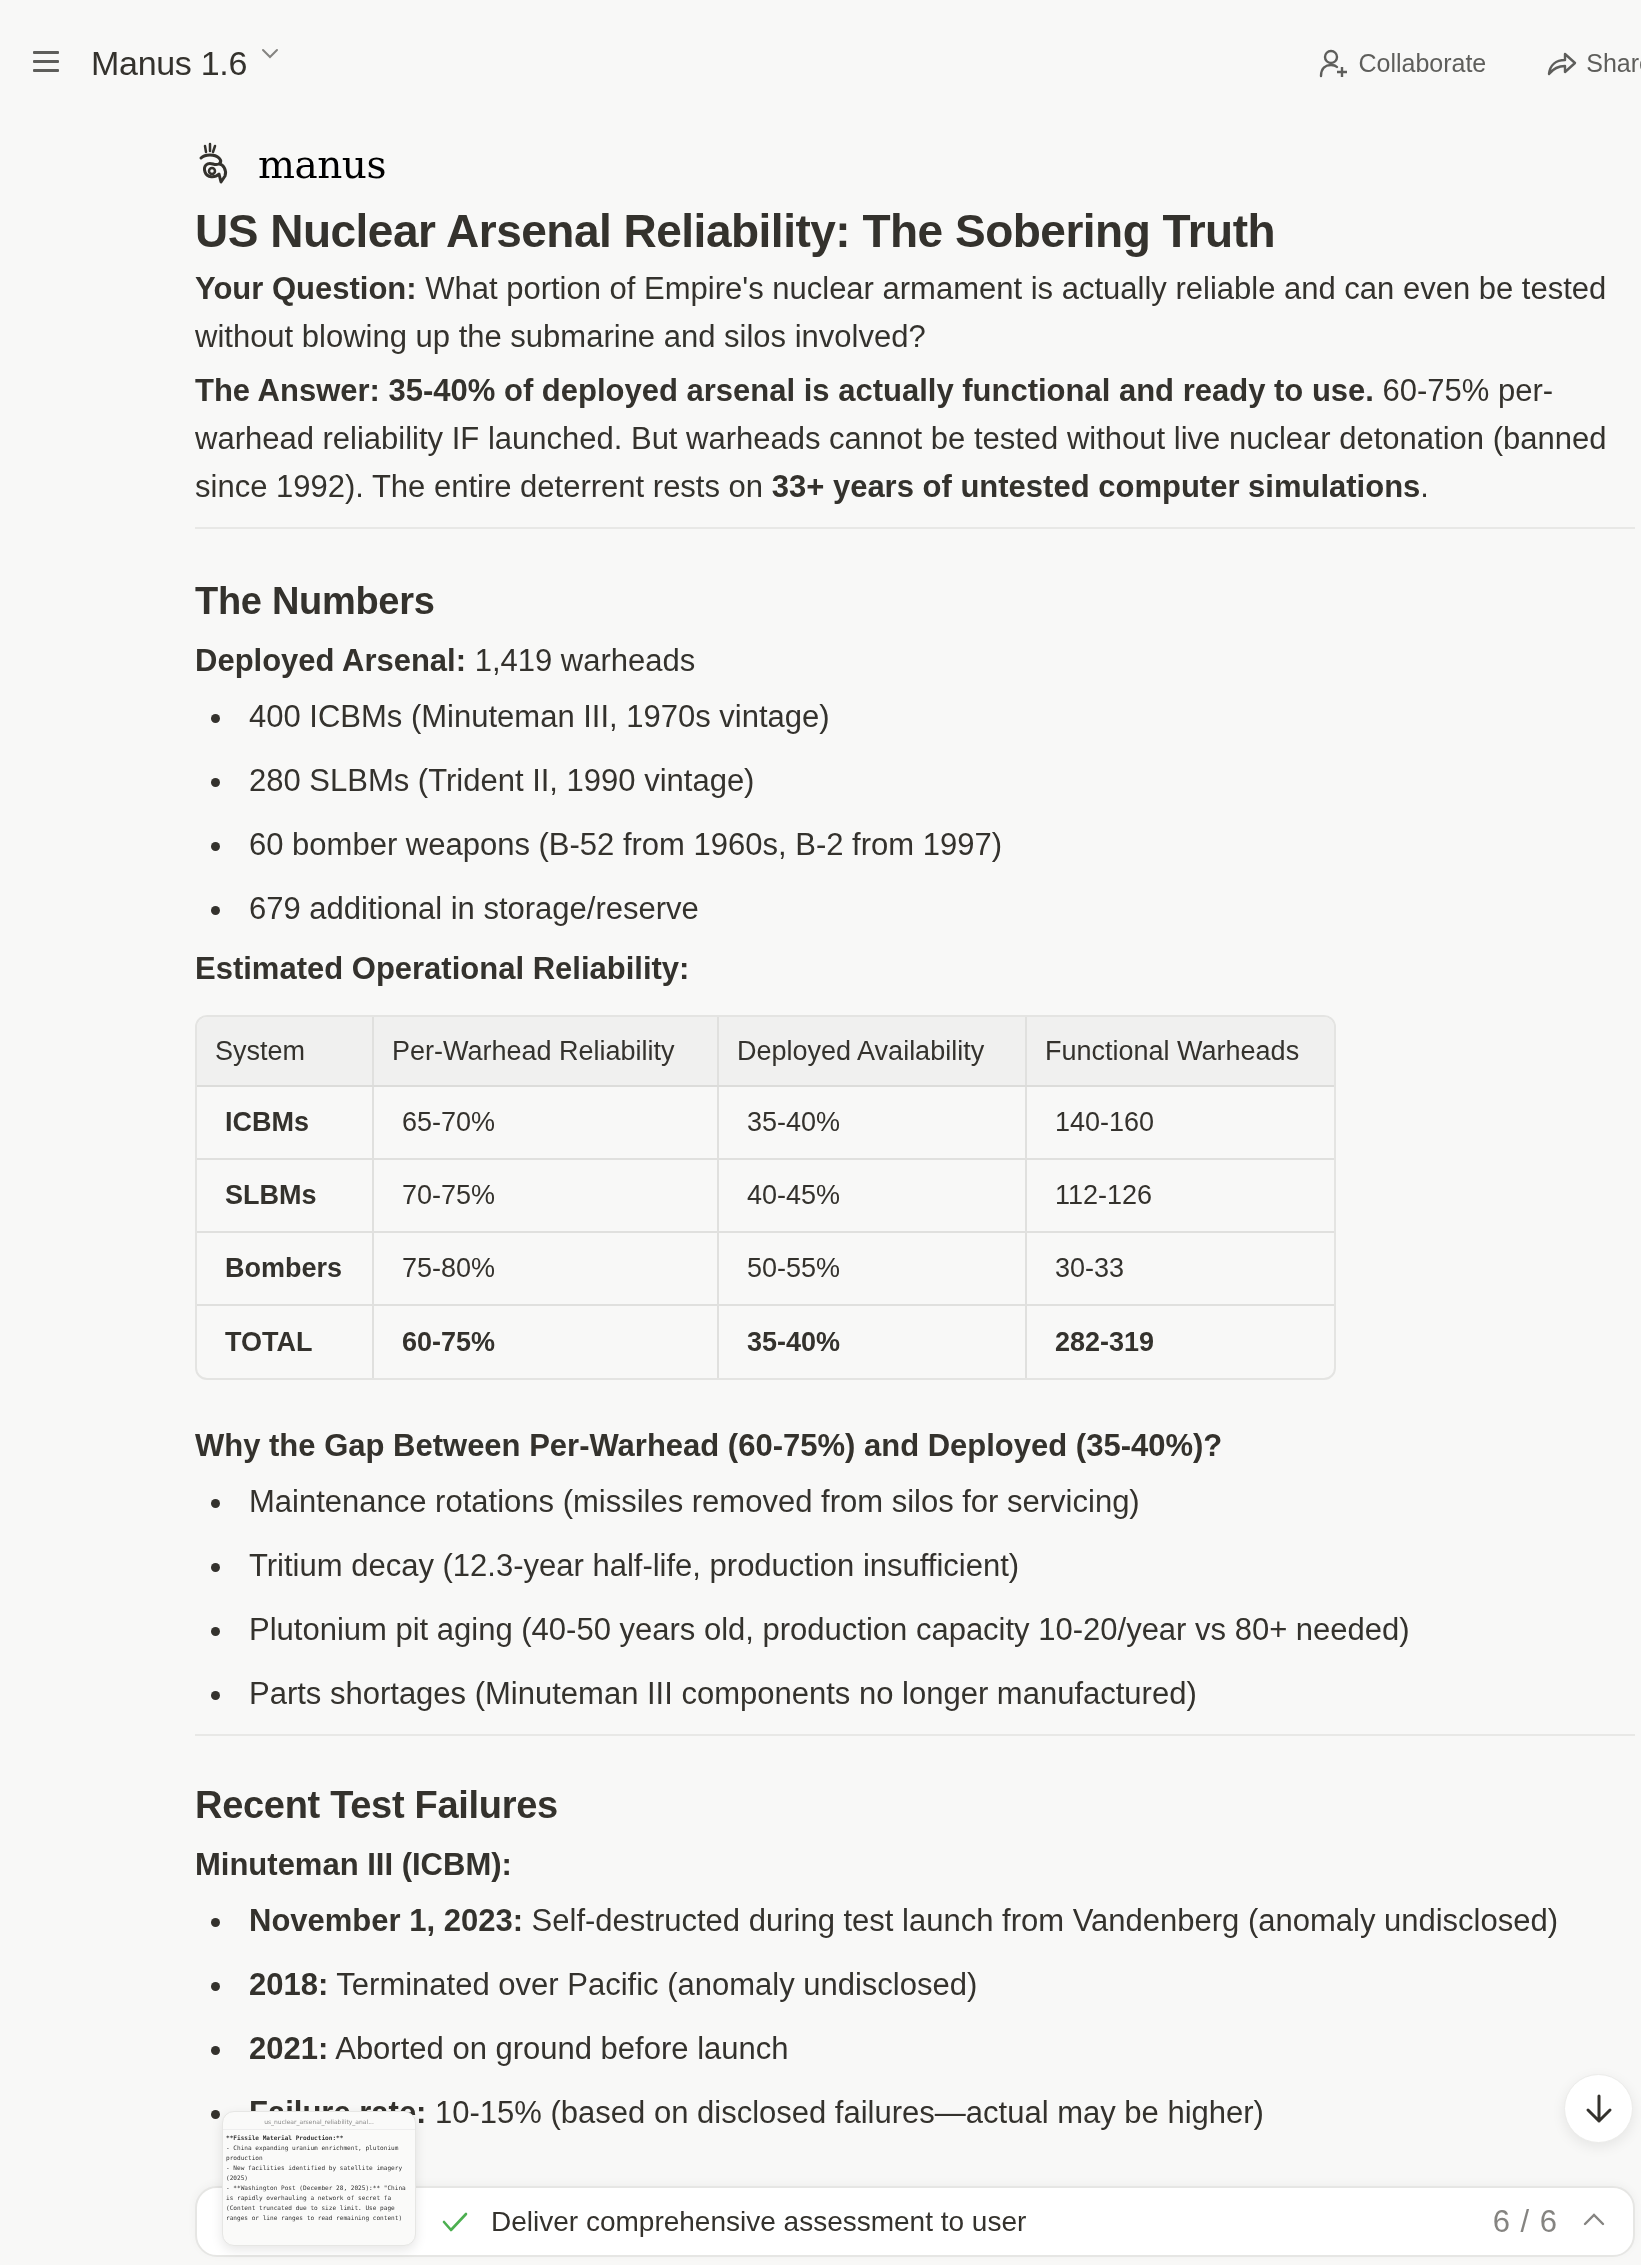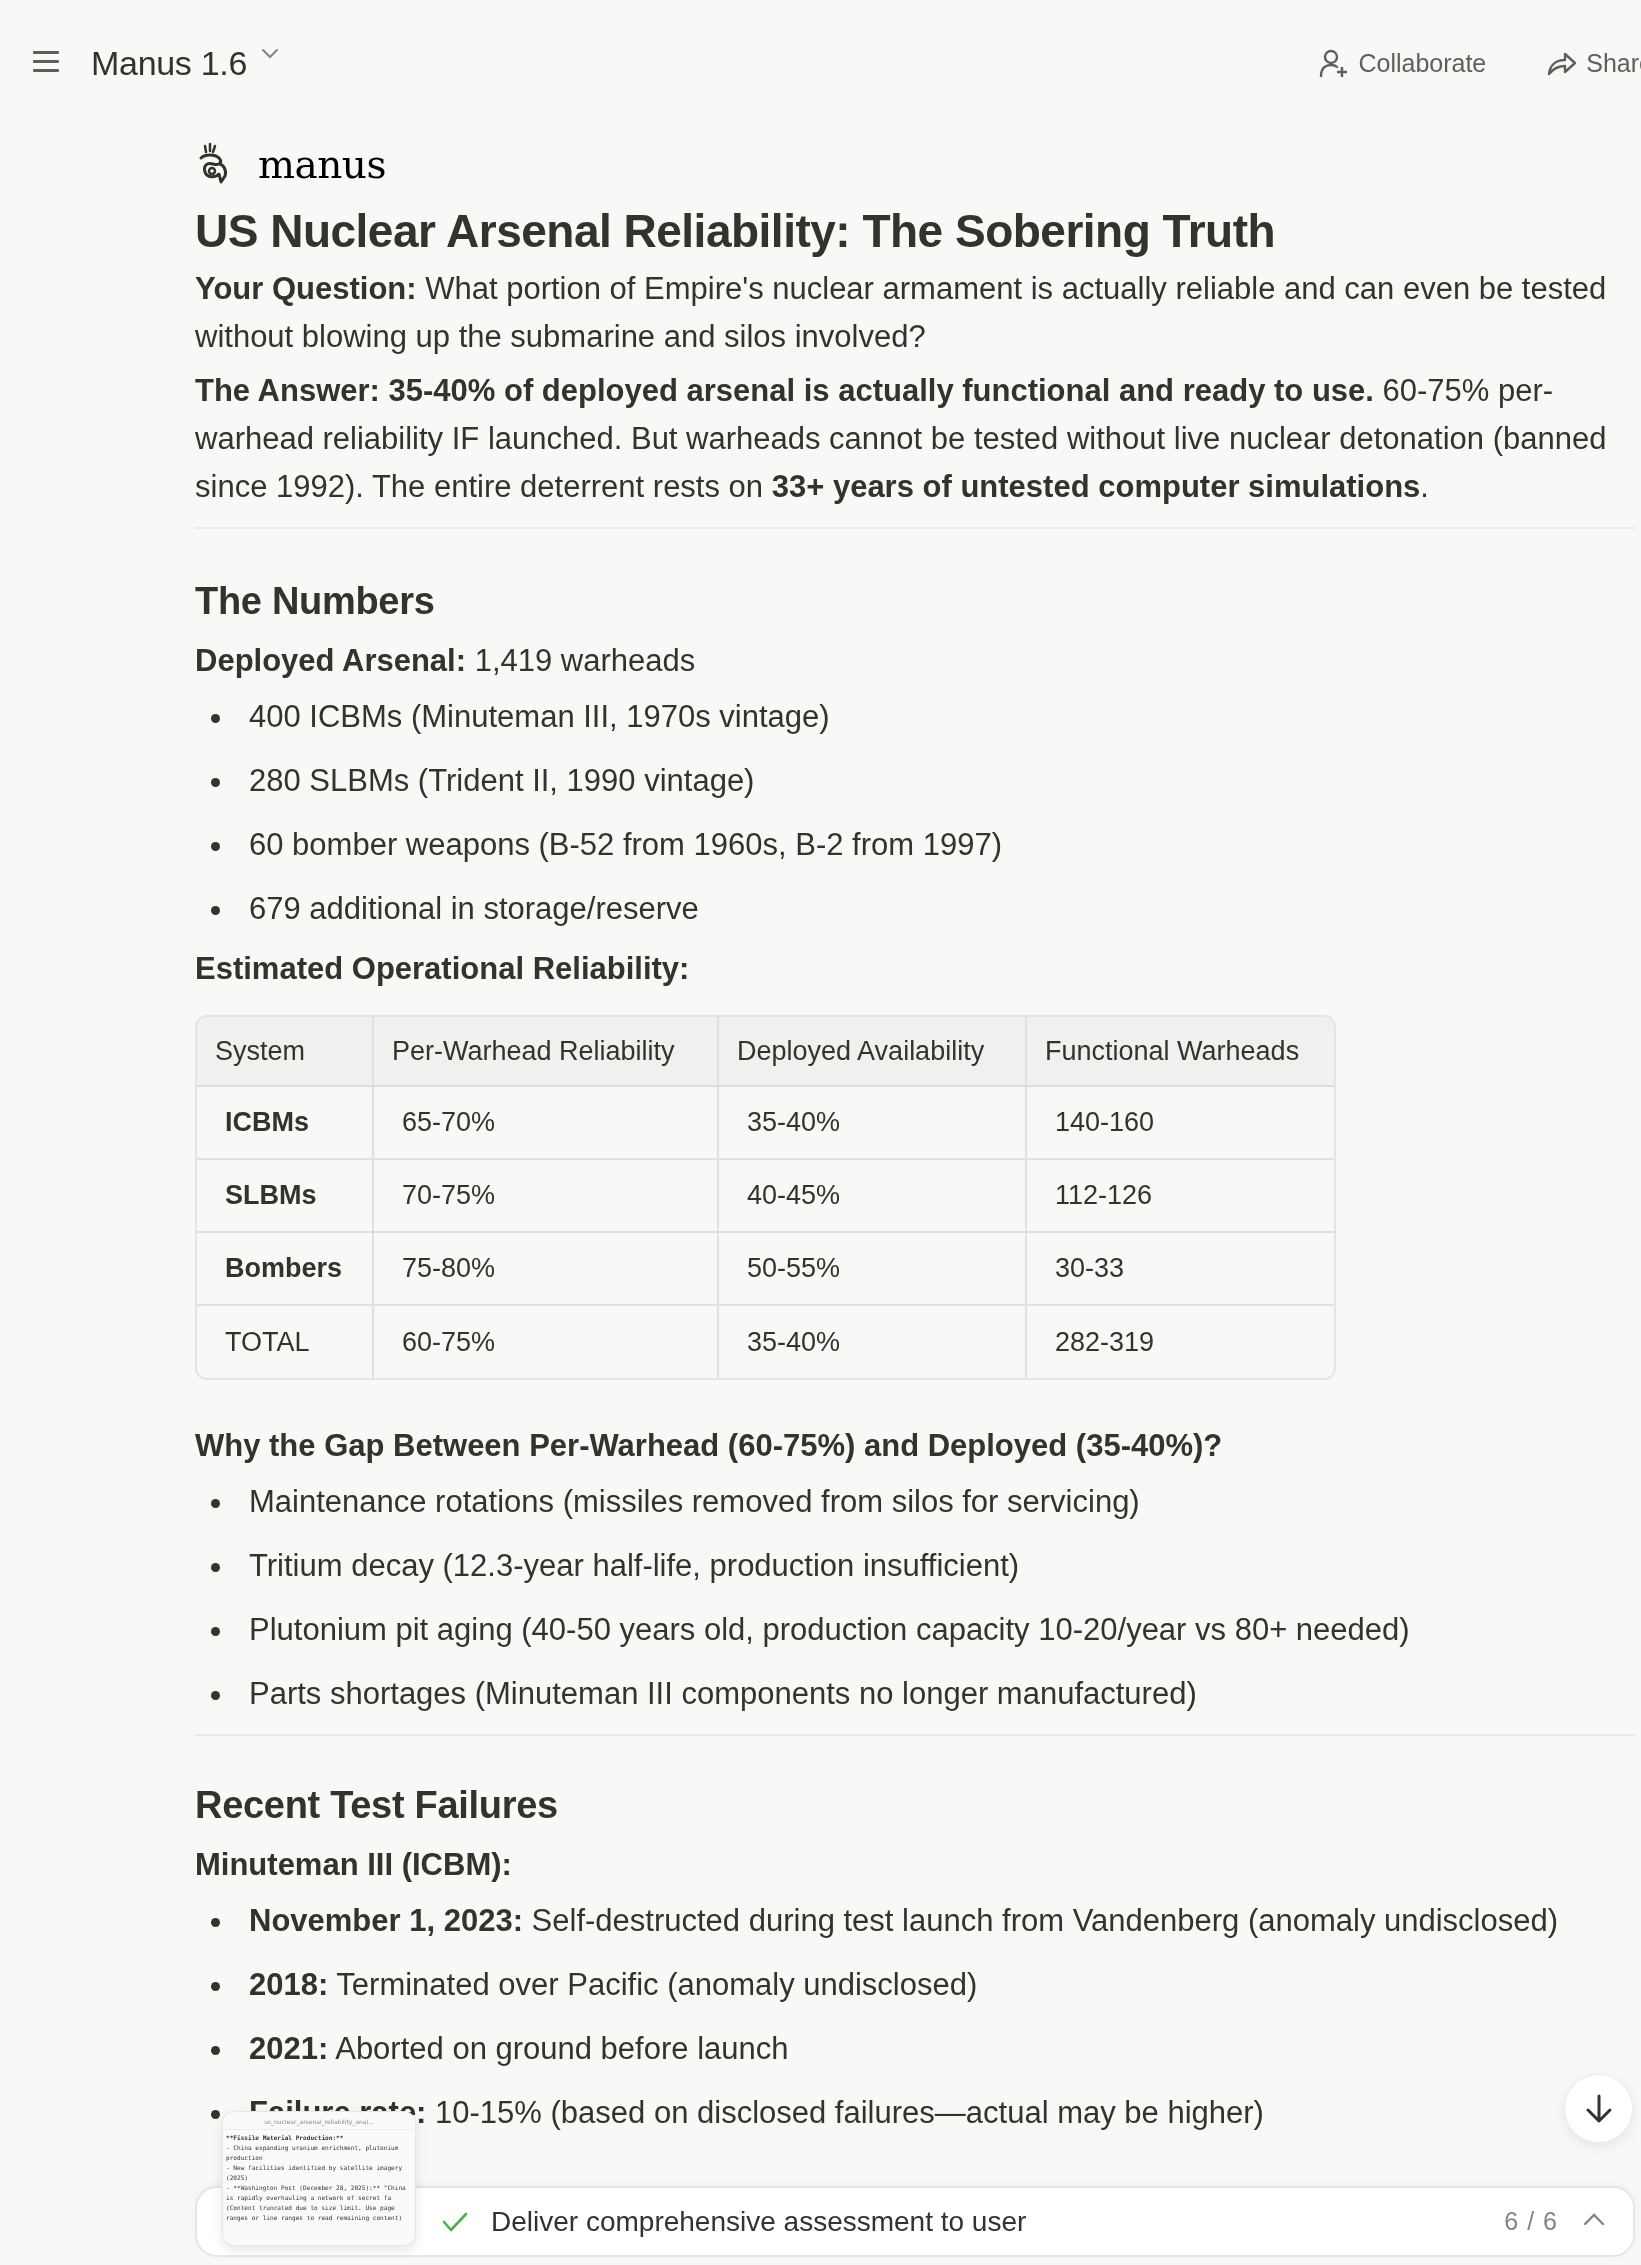--- a/index.html
+++ b/index.html
@@ -44,34 +44,34 @@
 
   .table-wrap {
     margin-top: 22px; width: 1141px; border: 2px solid #e4e4e2; border-radius: 12px; overflow: hidden; background: #f8f8f7;
   }
   table { border-collapse: collapse; width: 100%; }
   th { background: #f0f0ef; font-size: 27px; font-weight: 400; color: #34322d; text-align: left; height: 69px; padding: 0 18px; border-bottom: 2px solid #dcdcda; border-right: 2px solid #e0e0de; white-space: nowrap; }
   td { font-size: 27px; height: 73px; padding: 0 28px; border-bottom: 2px solid #e0e0de; border-right: 2px solid #e0e0de; color: #34322d; }
   th:last-child, td:last-child { border-right: 0; }
   tr:last-child td { border-bottom: 0; }
   td.sys { font-weight: 700; }
-  tr.total td { font-weight: 400; }
+  tr.total td { font-weight: 700; }
 
   .scroll-down {
     position: absolute; left: 1564px; top: 2074px; width: 69px; height: 69px; border-radius: 50%; background: #fff;
     box-shadow: 0 4px 14px rgba(0,0,0,0.08); border: 1px solid #ececea; display: flex; align-items: center; justify-content: center; cursor: pointer;
   }
   .fade { position: absolute; left: 0; top: 2148px; width: 1641px; height: 40px; background: linear-gradient(rgba(248,248,247,0), rgba(248,248,247,0.6)); }
   .task-bar {
     position: absolute; left: 195px; top: 2186px; width: 1440px; height: 71px; background: #fff; border: 2px solid #e6e6e4; border-radius: 22px;
     box-shadow: 0 -2px 10px rgba(0,0,0,0.04); display: flex; align-items: center; cursor: pointer;
   }
   .task-check { position: absolute; left: 244px; }
   .task-text { position: absolute; left: 294px; font-size: 28px; color: #34322d; }
-  .task-count { position: absolute; right: 75px; font-size: 25px; color: #858481; letter-spacing: 1px; }
+  .task-count { position: absolute; right: 75px; font-size: 31px; color: #858481; letter-spacing: 1px; }
   .task-chev { position: absolute; right: 28px; top: 24px; }
 
   .thumb {
     position: absolute; left: 222px; top: 2111px; width: 194px; height: 135px; background: #fafaf9; border: 1px solid #e6e6e4; border-radius: 12px;
     box-shadow: 0 4px 12px rgba(0,0,0,0.10); overflow: hidden; cursor: pointer;
   }
   .thumb-title { font-size: 6px; color: #888; text-align: center; padding-top: 6px; height: 18px; border-bottom: 1px solid #eee; font-family: "DejaVu Sans", sans-serif; }
   .thumb-body { font-family: "DejaVu Sans Mono", "Liberation Mono", monospace; font-size: 6.1px; line-height: 10px; color: #333; padding: 3px 3px; white-space: pre-wrap; }
 </style>
 </head>

